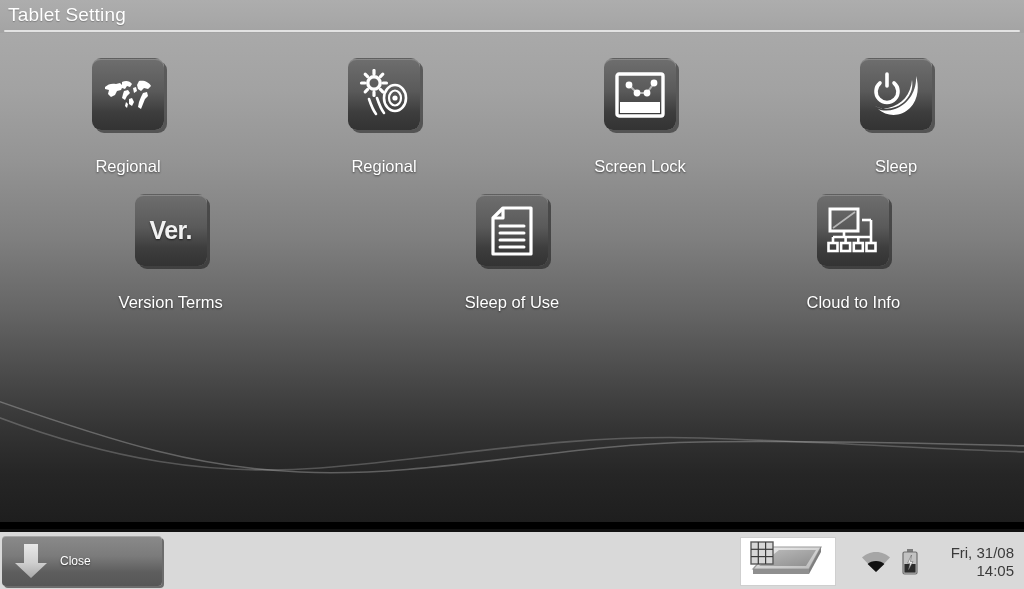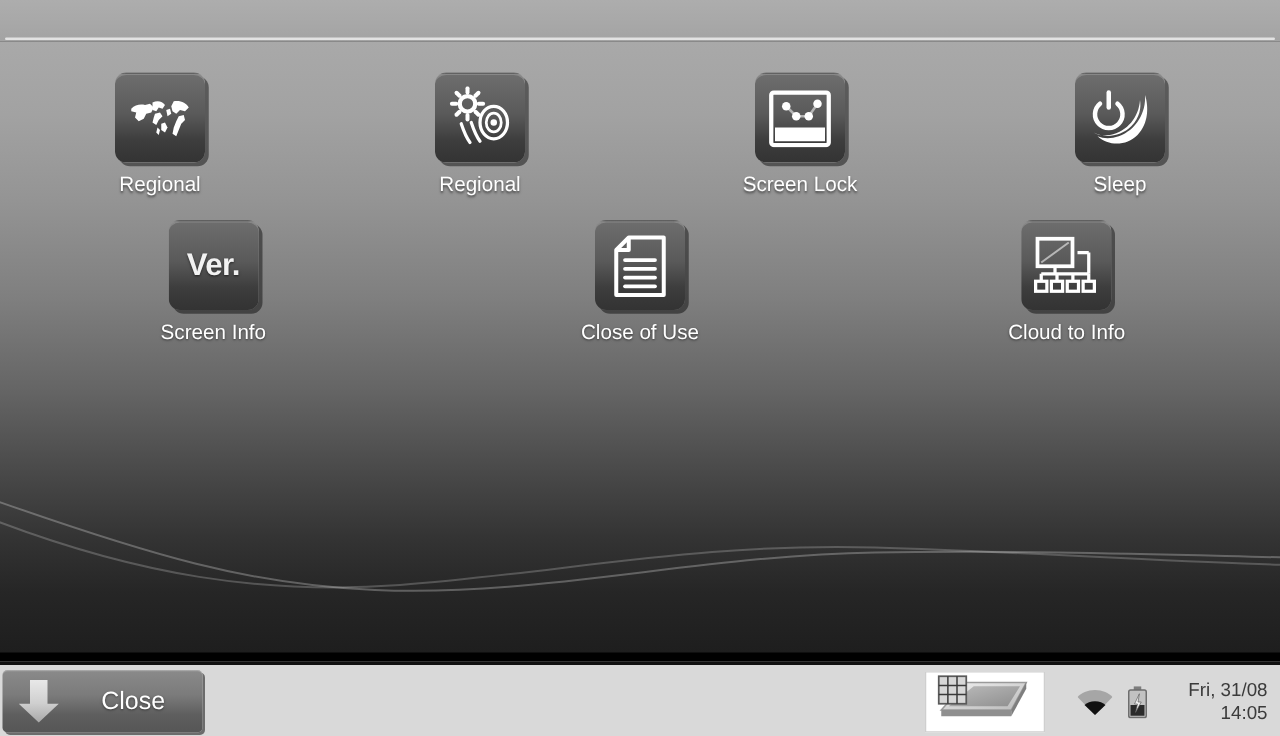--- a/index.html
+++ b/index.html
@@ -49,21 +49,21 @@
   #grid {
     position:absolute; left:0; top:0; width:1024px;
     padding-top:25px;
   }
   .row {
     display:flex; width:1024px;
   }
   .row.row2 { margin-top:18px; }
   .cell {
     flex:1 1 0;
-    display:flex; flex-direction:column; align-items:center;
+    display:flex; flex-direction:column; align-items:center;gap:18px;
   }
   .tile {
     position:relative;
     width:72px; height:72px;
     border-radius:9px;
     background:linear-gradient(to bottom, #6e6e6e 0%, #5a5a5a 45%, #3d3d3d 75%, #333333 100%);
     box-shadow:3px 3px 0 rgba(0,0,0,0.45), 0 1px 0 rgba(255,255,255,0.18) inset;
     border-top:1px solid rgba(255,255,255,0.22);
     display:flex; align-items:center; justify-content:center;
   }
@@ -91,23 +91,22 @@
     position:absolute; left:2px; top:4px;
     width:160px; height:50px;
     border-radius:4px;
     background:linear-gradient(to bottom, #8a8a8a 0%, #7b7b7b 40%, #5e5e5e 72%, #565656 100%);
     box-shadow:2px 2px 0 rgba(0,0,0,0.5), 0 1px 0 rgba(255,255,255,0.25) inset;
     display:flex; align-items:center;
     cursor:pointer;
   }
   #close-button .arrow-wrap { width:58px; display:flex; justify-content:center; }
   #close-button .close-label {
-    font-size:20px; color:#ffffff;
+    font-size:12px; color:#ffffff;
     text-shadow:0 1px 2px rgba(0,0,0,.5);
-    margin-left:21px;
   }
   #tablet-indicator {
     position:absolute; left:740px; top:5px;
     width:96px; height:49px;
     background:#ffffff;
     border:1px solid #cfcfcf;
     display:flex; align-items:center; justify-content:center;
   }
   #tray {
     position:absolute; right:10px; top:0; height:60px;
@@ -123,20 +122,21 @@
   }
   #clock .date { display:block; }
   #clock .time { display:block; }
 </style>
 </head>
 <body>
 
 <div id="screen">
 
   <div id="titlebar">
+    <span class="title-text">Tablet Setting</span>
     <div class="title-rule"></div>
   </div>
 
   <div id="desktop">
 
     <svg id="wave" viewBox="0 0 1024 150" preserveAspectRatio="none">
       <path d="M-5,28 C120,72 200,96 300,100 C430,106 560,72 700,70 C820,68 940,72 1030,74" fill="none" stroke="rgba(230,230,230,0.30)" stroke-width="1.6"></path>
       <path d="M-5,44 C110,88 210,104 320,96 C450,86 560,62 700,66 C830,70 950,78 1030,80" fill="none" stroke="rgba(230,230,230,0.24)" stroke-width="1.6"></path>
     </svg>
 
@@ -238,40 +238,40 @@
 
 
       </div>
 
       <div class="row row2">
 
         <div class="cell">
           <div class="tile">
             <span class="vertext">Ver.</span>
           </div>
-          <div class="label">Screen Info</div>
+          <div class="label">Version Terms</div>
         </div>
 
 
         <div class="cell">
           <div class="tile">
             <span>
               <svg width="42" height="50" viewBox="0 0 42 50">
                 <path d="M12,2 L40,2 L40,48 L2,48 L2,12 Z" fill="none" stroke="#ffffff" stroke-width="3.2" stroke-linejoin="round"></path>
                 <path d="M12,2 L12,12 L2,12" fill="none" stroke="#ffffff" stroke-width="3.2" stroke-linejoin="round"></path>
                 <g stroke="#ffffff" stroke-width="3" stroke-linecap="round">
                   <line x1="9" y1="20" x2="33" y2="20"></line>
                   <line x1="9" y1="27" x2="33" y2="27"></line>
                   <line x1="9" y1="34" x2="33" y2="34"></line>
                   <line x1="9" y1="41" x2="33" y2="41"></line>
                 </g>
               </svg>
             </span>
           </div>
-          <div class="label">Close of Use</div>
+          <div class="label">Sleep of Use</div>
         </div>
 
 
         <div class="cell">
           <div class="tile">
             <span>
               <svg width="52" height="50" viewBox="0 0 52 50">
                 <rect x="3" y="3" width="28" height="22" fill="none" stroke="#ffffff" stroke-width="3"></rect>
                 <line x1="6" y1="22" x2="28" y2="6" stroke="#ffffff" stroke-width="1.6" opacity="0.55"></line>
 

